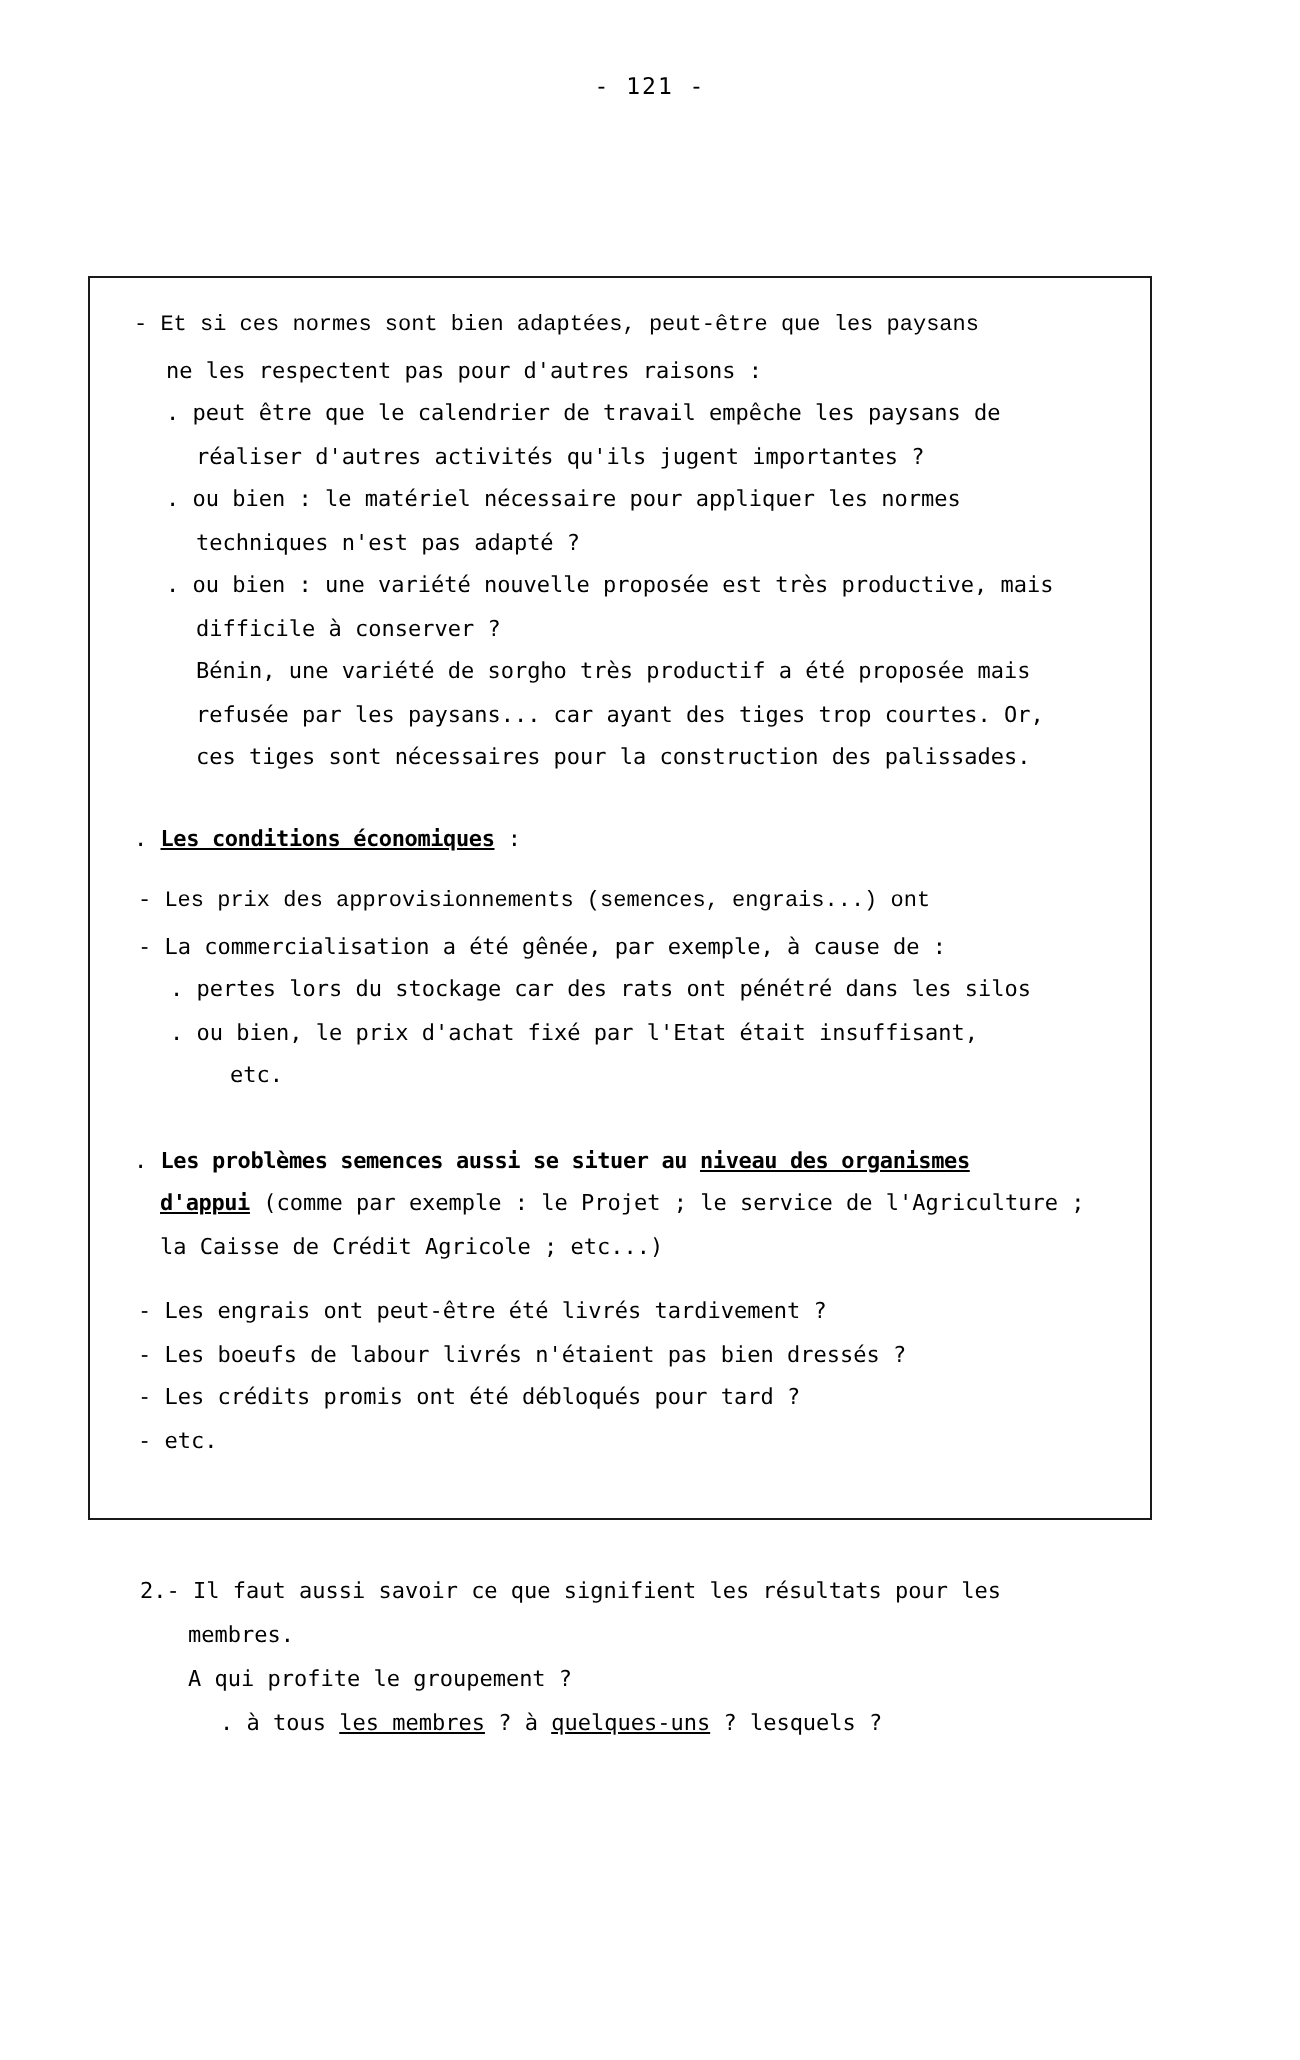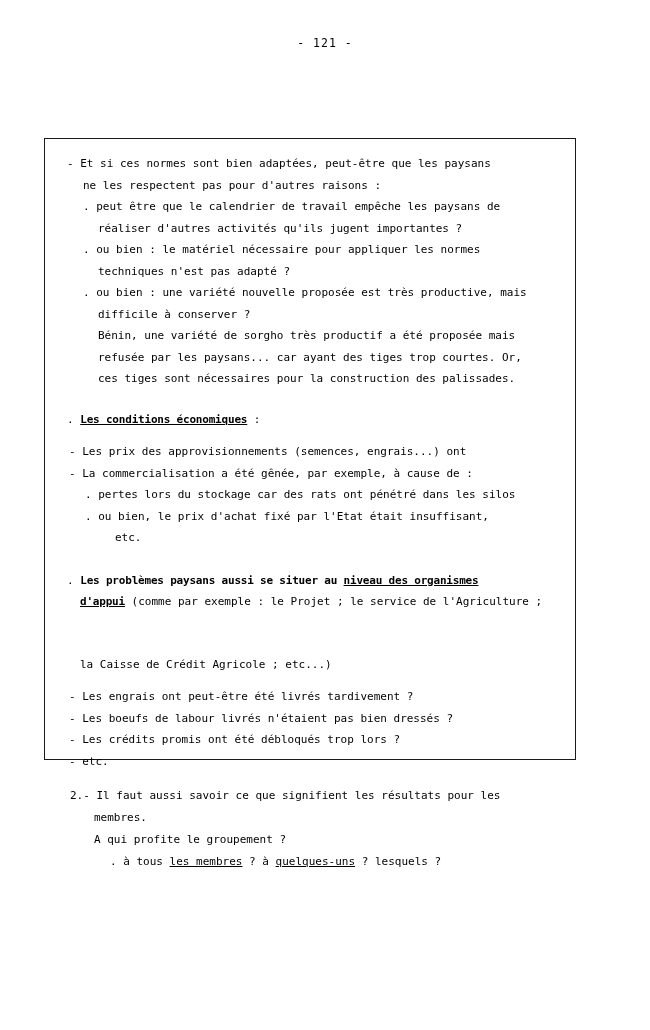--- a/index.html
+++ b/index.html
@@ -43,21 +43,21 @@
     padding: 14px 18px 10px 22px;
   }
   .para {
     font-size: 11px;
     line-height: 21.5px;
     margin: 0;
     white-space: pre-wrap;
   }
   .indent-2 { padding-left: 16px; }
   .indent-3 { padding-left: 31px; }
-  .indent-hang { padding-left: 16px; text-indent: -16px; }
+  .indent-hang { padding-left: 16px; text-indent: -16px; font-family: Liberation Mono, monospace; }
   .indent-hang2 { padding-left: 31px; text-indent: -15px; }
   .gap-small { height: 11px; }
   .gap-med { height: 19px; }
   .gap-large { height: 21px; }
   .u { text-decoration: underline; }
   .bold-ish {
     font-weight: bold;
     letter-spacing: -0.2px;
   }
   .section-head {
@@ -110,29 +110,29 @@
       <div class="gap-small"></div>
 
       <p class="para indent-hang" style="padding-left:18px;text-indent:-16px;">- Les prix des approvisionnements (semences, engrais...) ont</p>
       <p class="para" style="padding-left:18px;text-indent:-16px;">- La commercialisation a été gênée, par exemple, à cause de :</p>
       <p class="para" style="padding-left:33px;text-indent:-15px;">. pertes lors du stockage car des rats ont pénétré dans les silos</p>
       <p class="para" style="padding-left:33px;text-indent:-15px;">. ou bien, le prix d'achat fixé par l'Etat était insuffisant,</p>
       <p class="para" style="padding-left:48px;">etc.</p>
 
       <div class="gap-large"></div>
 
-      <p class="section-head"><span>. </span><span class="bold-ish">Les problèmes paysans aussi se situer au </span><span class="bold-ish u">niveau des organismes</span></p>
+      <p class="section-head"><span>. </span><span class="bold-ish">Les problèmes semences aussi se situer au </span><span class="bold-ish u">niveau des organismes</span></p>
       <p class="section-head" style="padding-left:13px;"><span class="bold-ish u">d'appui</span><span> (comme par exemple : le Projet ; le service de l'Agriculture ;</span></p>
-      <p class="para" style="padding-left:13px;margin-top:41px;">la Caisse de Crédit Agricole ; etc...)</p>
+      <p class="para" style="padding-left:13px;">la Caisse de Crédit Agricole ; etc...)</p>
 
       <div class="gap-small"></div>
 
       <p class="para" style="padding-left:18px;text-indent:-16px;">- Les engrais ont peut-être été livrés tardivement ?</p>
       <p class="para" style="padding-left:18px;text-indent:-16px;">- Les boeufs de labour livrés n'étaient pas bien dressés ?</p>
-      <p class="para" style="padding-left:18px;text-indent:-16px;">- Les crédits promis ont été débloqués trop lors ?</p>
+      <p class="para" style="padding-left:18px;text-indent:-16px;">- Les crédits promis ont été débloqués pour tard ?</p>
       <p class="para" style="padding-left:18px;text-indent:-16px;">- etc.</p>
 
     </div>
   </div>
 
   <div class="tail-block">
     <p class="tail-line t-indent-1">2.- Il faut aussi savoir ce que signifient les résultats pour les</p>
     <p class="tail-line t-indent-2">membres.</p>
     <p class="tail-line t-indent-2">A qui profite le groupement ?</p>
     <p class="tail-line t-indent-3"><span>. à tous </span><span class="u">les membres</span><span> ? à </span><span class="u">quelques-uns</span><span> ? lesquels ?</span></p>

